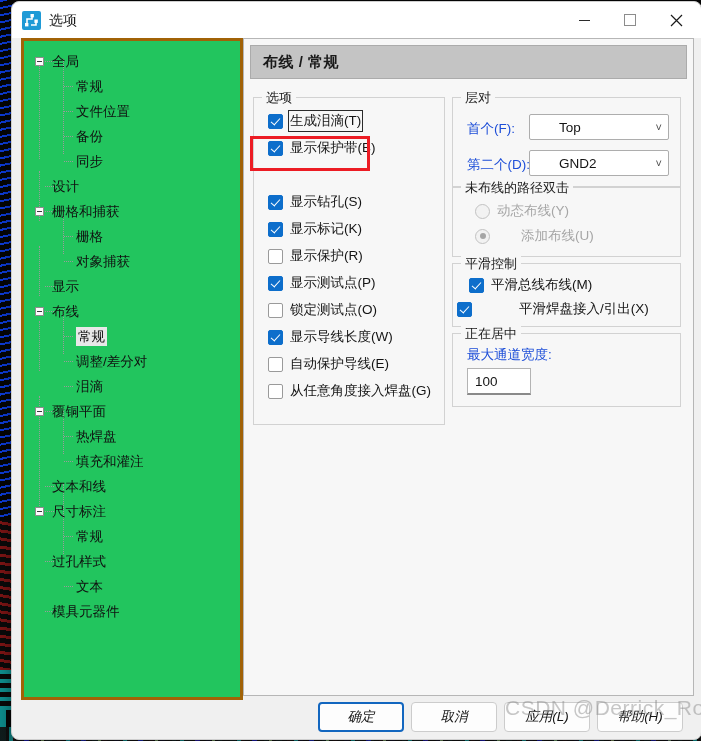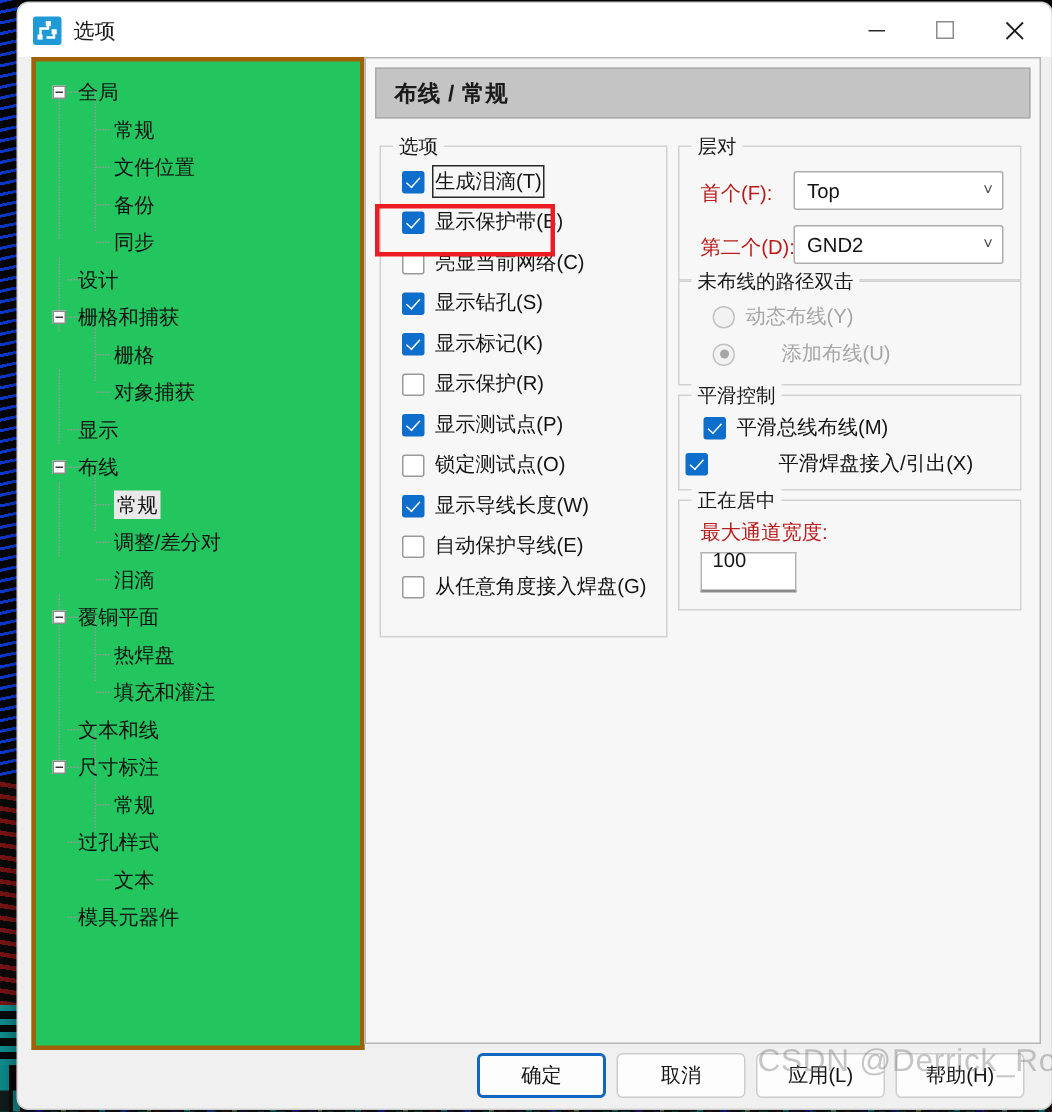--- a/index.html
+++ b/index.html
@@ -179,54 +179,54 @@
     border: 1px solid #c2c2c2; border-radius: 50%; background: #f2f2f2;
     margin-right: 7px; flex: none; position: relative;
   }
   .rd.on:after {
     content: ""; position: absolute; left: 3.5px; top: 3.5px;
     width: 6px; height: 6px; border-radius: 50%; background: #a6a6a6;
   }
 
   
   .flabel {
-    position: absolute; font-size: 13.5px; color: #b91c1c; white-space: nowrap;
+    position: absolute; font-size: 13.5px; color: #1d4ed8; white-space: nowrap;
   }
   .combo {
     position: absolute; height: 26px; box-sizing: border-box;
     border: 1px solid #adadad; background: #fff; border-radius: 2px;
     display: flex; align-items: center; padding: 0 6px 0 8px;
     font-size: 13.5px; color: #141414;
   }
-  .combo .cval { flex: 1; }
+  .combo .cval { flex: 1; margin-left: 21px; }
   .chev { color: #4a4a4a; font-size: 11px; line-height: 1; }
 
   
   .textbox {
     position: absolute; height: 24px; box-sizing: border-box;
     border: 1px solid #b3b3b3; border-bottom: 2px solid #8a8a8a;
-    background: #fff; display: flex; align-items: flex-end; padding: 12px 7px;
+    background: #fff; display: flex; align-items: center; padding: 12px 7px;
     font-size: 13.5px; color: #141414;
   }
 
   
   #annotation {
     position: absolute; left: 238px; top: 98px;
     width: 120px; height: 35px; box-sizing: border-box;
     border: 3px solid #ec1c24; pointer-events: none;
   }
 
   
   #footer { position: absolute; left: 0; right: 0; bottom: 0; height: 45px; }
   .dbtn {
     position: absolute; top: 8px; height: 30px; width: 86px;
     box-sizing: border-box;
     background: #fdfdfd; border: 1px solid #cccccc; border-radius: 4px;
     display: flex; align-items: center; justify-content: center;
-    font-size: 13.5px; color: #141414;
+    font-size: 13.5px; color: #141414; font-style: italic;
   }
   .dbtn.primary { border: 2px solid #1266bf; }
   #btn-ok { left: 306px; }
   #btn-cancel { left: 399px; }
   #btn-apply { left: 492px; }
   #btn-help { left: 585px; text-align: right; }
 
   
   #watermark {
     position: absolute; left: 505px; top: 696px;
@@ -399,24 +399,20 @@
         <div class="gtitle">选项</div>
         <div id="options-checkboxes" style="position:absolute; left:0; top:0; right:0; bottom:0;">
             <div class="cbrow" style="top: 12px;">
               <span class="cb on"></span>
               <span class="cblabel focusrect">生成泪滴(T)</span>
             </div>
             <div class="cbrow" style="top: 39px;">
               <span class="cb on"></span>
               <span class="cblabel">显示保护带(B)</span>
             </div>
-            <div class="cbrow" style="top: 66px;">
-              <span class="cb"></span>
-              <span class="cblabel">亮显当前网络(C)</span>
-            </div>
             <div class="cbrow" style="top: 93px;">
               <span class="cb on"></span>
               <span class="cblabel">显示钻孔(S)</span>
             </div>
             <div class="cbrow" style="top: 120px;">
               <span class="cb on"></span>
               <span class="cblabel">显示标记(K)</span>
             </div>
             <div class="cbrow" style="top: 147px;">
               <span class="cb"></span>

